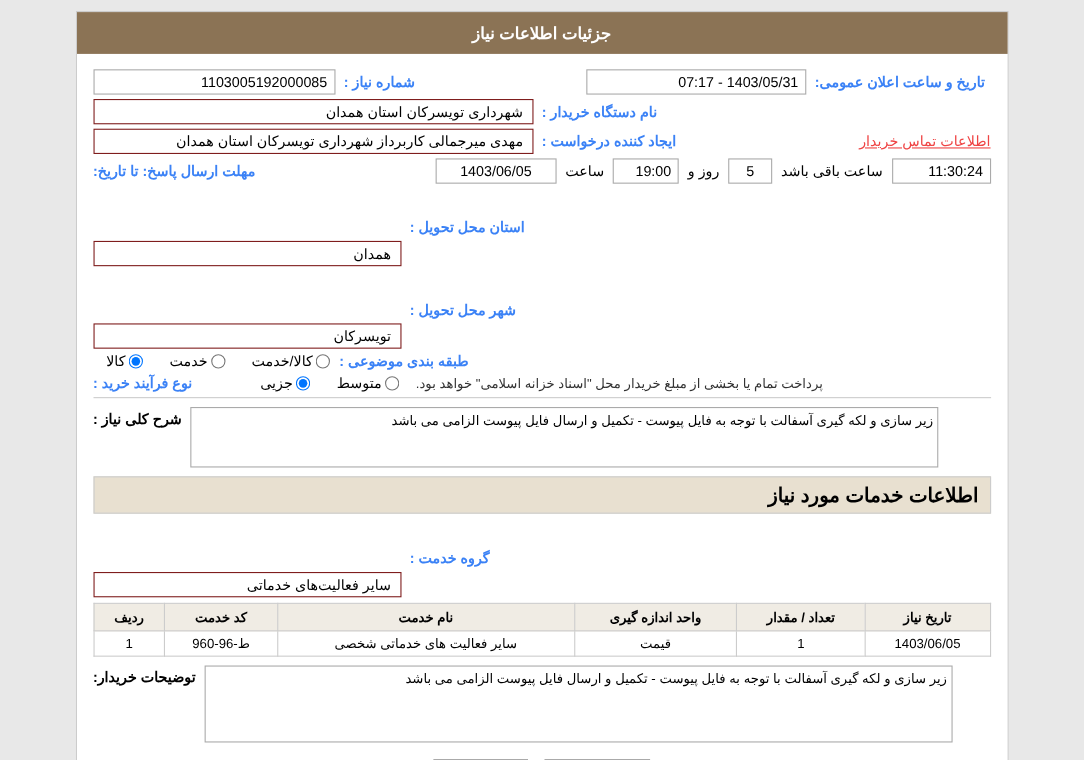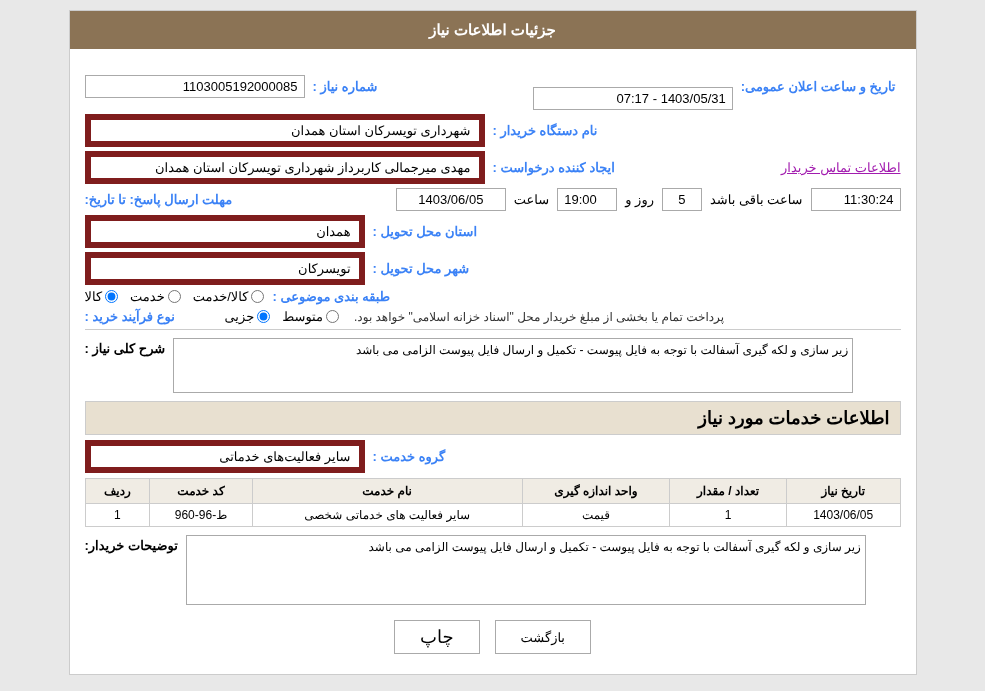--- a/index.html
+++ b/index.html
@@ -37,53 +37,55 @@
     }
     .label {
       color: #3b82f6;
       font-weight: bold;
       white-space: nowrap;
       margin-right: 5px;
       min-width: 120px;
       text-align: left;
     }
     .value-box {
-      border: 6px solid #7f1d1d;
+      border: 1px solid #7f1d1d;
       background: #fff;
       padding: 3px 8px;
       min-height: 22px;
       min-width: 200px;
       text-align: right;
     }
     .value-box.wide {
       min-width: 400px;
     }
     .value-box.medium {
       min-width: 280px;
+      margin-top: 48px;
     }
     .small-box {
       border: 1px solid #aaa;
       padding: 3px 6px;
       min-height: 22px;
       background: #fff;
     }
     .link-text {
-      color: #a21caf;
+      color: #ef4444;
       cursor: pointer;
       text-decoration: underline;
     }
     .radio-group {
       display: flex;
       gap: 12px;
       align-items: center;
     }
     .radio-item {
       display: flex;
       align-items: center;
       gap: 3px;
+      margin-left: 12px;
     }
     .purchase-type-row {
       display: flex;
       align-items: center;
       justify-content: flex-end;
       gap: 15px;
       margin: 5px 0;
     }
     .purchase-desc {
       color: #333;
@@ -202,21 +204,21 @@
 <div class="page-container">
 
   <div class="page-header">
     <span>جزئیات اطلاعات نیاز</span>
   </div>
 
   <div class="content-area">
 
     <div class="row-flex">
       <span class="label">تاریخ و ساعت اعلان عمومی:</span>
-      <div class="small-box" style="min-width:200px;margin-top:24px;">1403/05/31 - 07:17</div>
+      <div class="small-box" style="min-width:200px;">1403/05/31 - 07:17</div>
       <div style="flex:1;"></div>
       <span class="label">شماره نیاز :</span>
       <div class="small-box" style="min-width:220px;">1103005192000085</div>
     </div>
 
     <div class="row-flex">
       <div style="flex:1;"></div>
       <span class="label">نام دستگاه خریدار :</span>
       <div class="value-box wide">شهرداری تویسرکان استان همدان</div>
     </div>
@@ -226,21 +228,21 @@
       <div style="flex:1;"></div>
       <span class="label">ایجاد کننده درخواست :</span>
       <div class="value-box wide">مهدی میرجمالی کاربرداز شهرداری تویسرکان استان همدان</div>
     </div>
 
     <div class="row-flex">
       <div class="small-box" style="min-width:90px;">11:30:24</div>
       <span>ساعت باقی باشد</span>
       <div class="small-box" style="min-width:40px;text-align:center;">5</div>
       <span>روز و</span>
-      <div class="small-box" style="min-width:60px;text-align:left;">19:00</div>
+      <div class="small-box" style="min-width:60px;text-align:right;">19:00</div>
       <span>ساعت</span>
       <div class="small-box" style="min-width:110px;text-align:center;">1403/06/05</div>
       <div style="flex:1;"></div>
       <span class="label">مهلت ارسال پاسخ: تا تاریخ:</span>
     </div>
 
     <div class="row-flex">
       <div style="flex:1;"></div>
       <span class="label">استان محل تحویل :</span>
       <div class="value-box medium">همدان</div>

